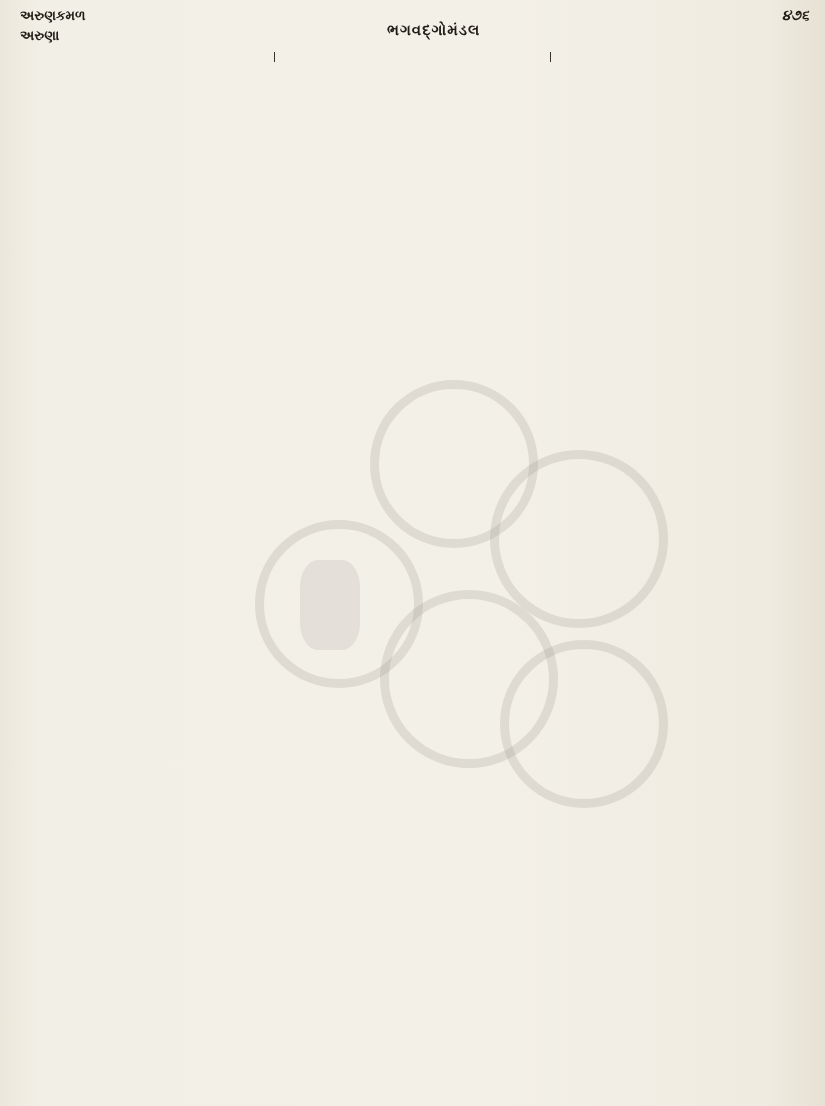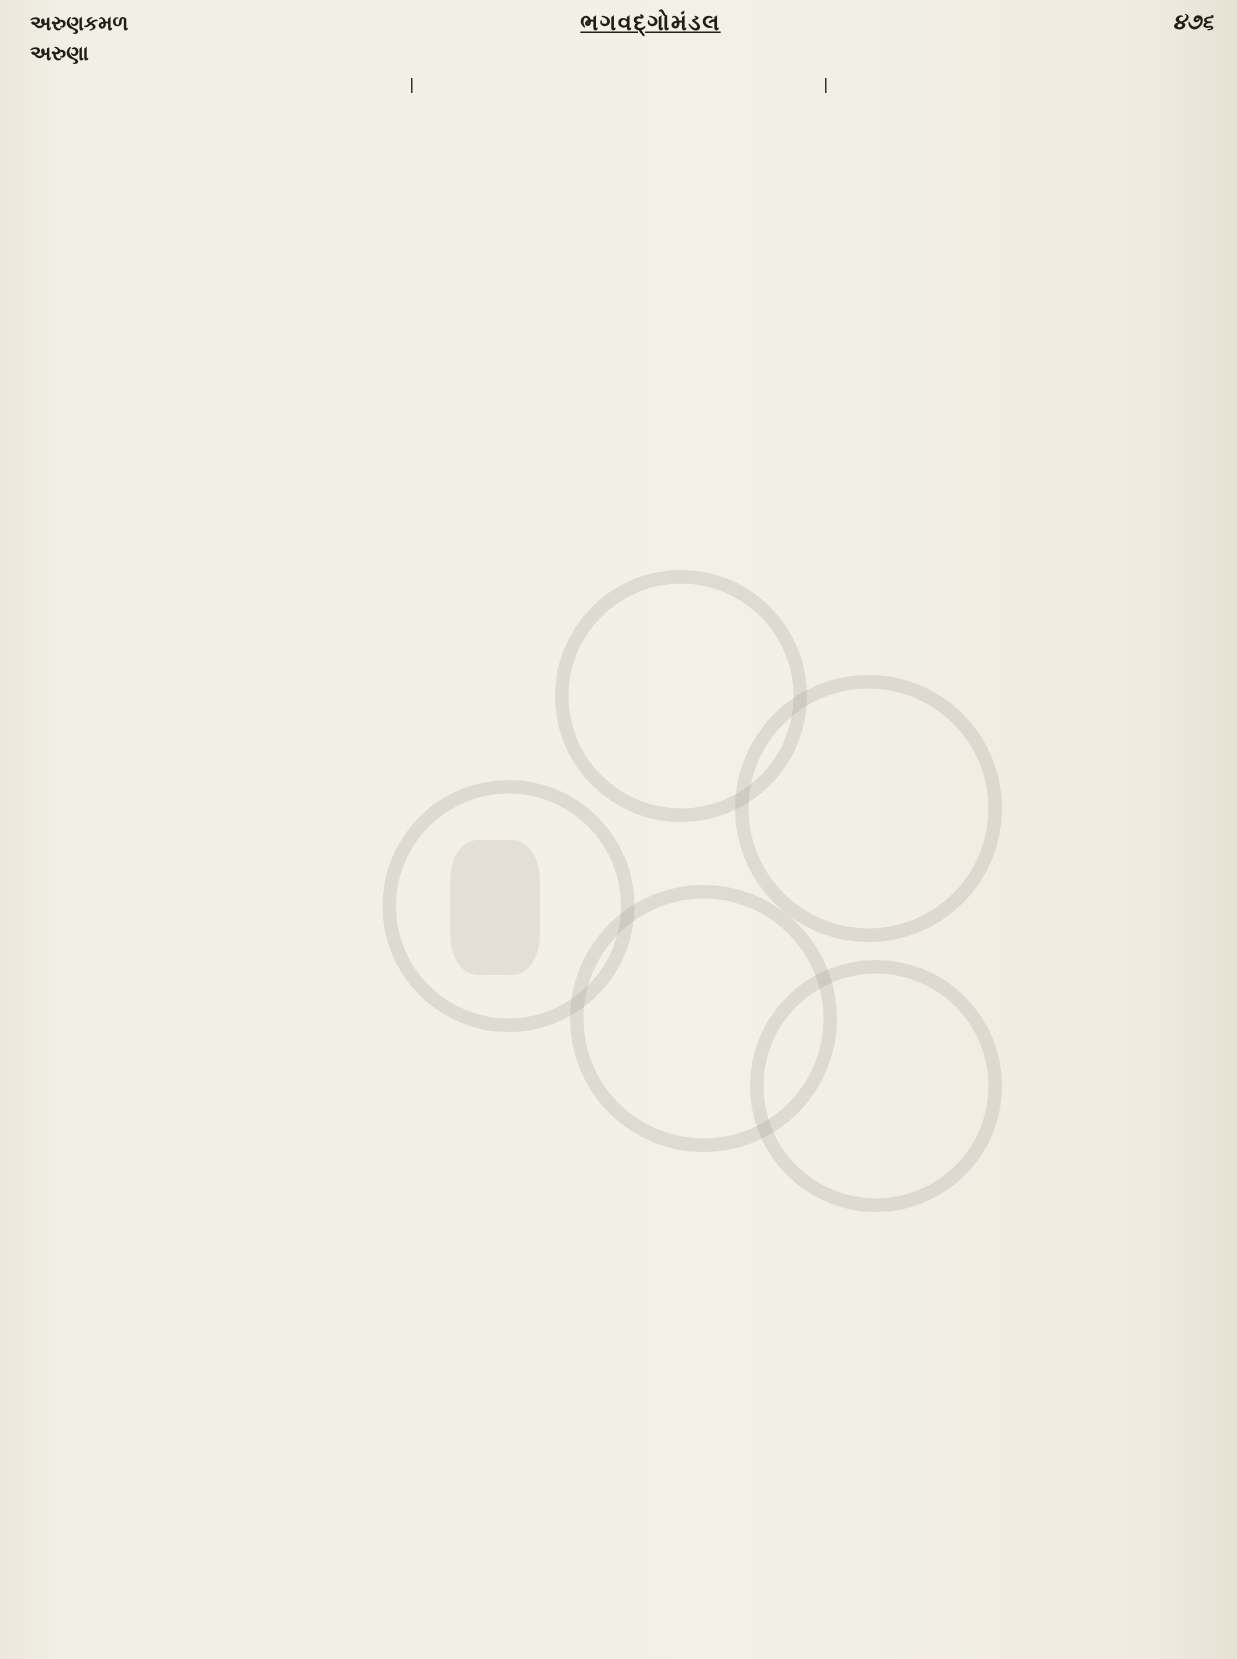--- a/index.html
+++ b/index.html
@@ -5,21 +5,21 @@
   html,body{margin:0;padding:0;background:#d8d3c6;}
   .page{
     position:relative;width:825px;height:1106px;margin:0 auto;overflow:hidden;
     background:linear-gradient(90deg,#ebe7db 0%,#f2efe6 5%,#f3f0e8 60%,#efebe0 93%,#e6e1d3 100%);
     font-family:"Liberation Serif","DejaVu Serif",serif;
     color:#211d17;
   }
   
   .header{position:absolute;top:6px;left:0;right:0;display:flex;justify-content:space-between;align-items:flex-start;padding:0 16px 0 20px;font-weight:bold;}
   .running-head{font-size:13.5px;line-height:1.45;}
-  .center-title{font-size:15px;letter-spacing:1px;margin-top:1px;text-decoration:underline;}
+  .center-title{font-size:15px;letter-spacing:1px;margin-top:16px;}
   .page-number{font-size:14.5px;margin-top:1px;font-style:italic;}
   
   .cols{position:absolute;top:52px;left:0;right:0;bottom:0;display:flex;}
   .col{flex:1 1 0;padding:6px 7px 4px 10px;font-size:14px;line-height:21px;overflow:hidden;}
   .col.mid,.col.right{border-left:1.5px solid #37332c;}
   
   .block{margin:2px 0;}
   .sense{padding-left:15px;text-indent:-9px;}
   .cont{padding-left:15px;}
   

